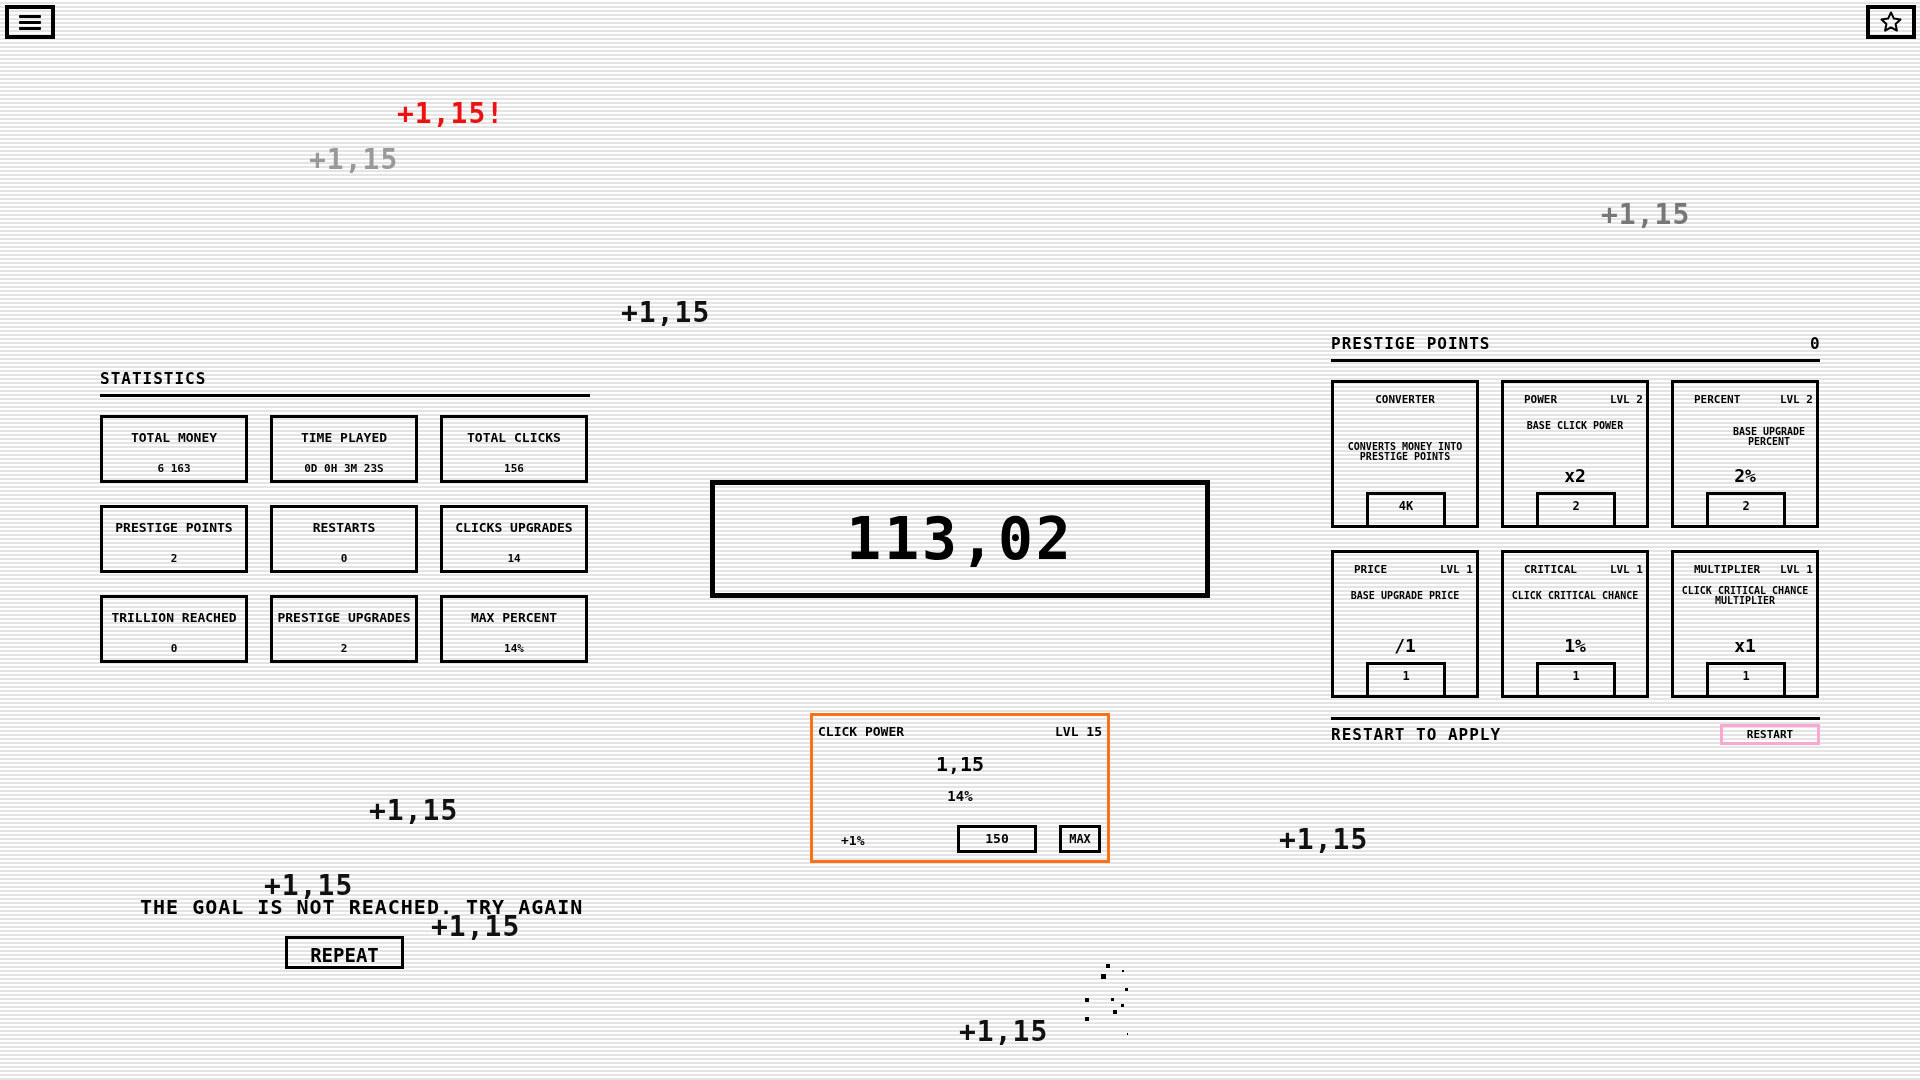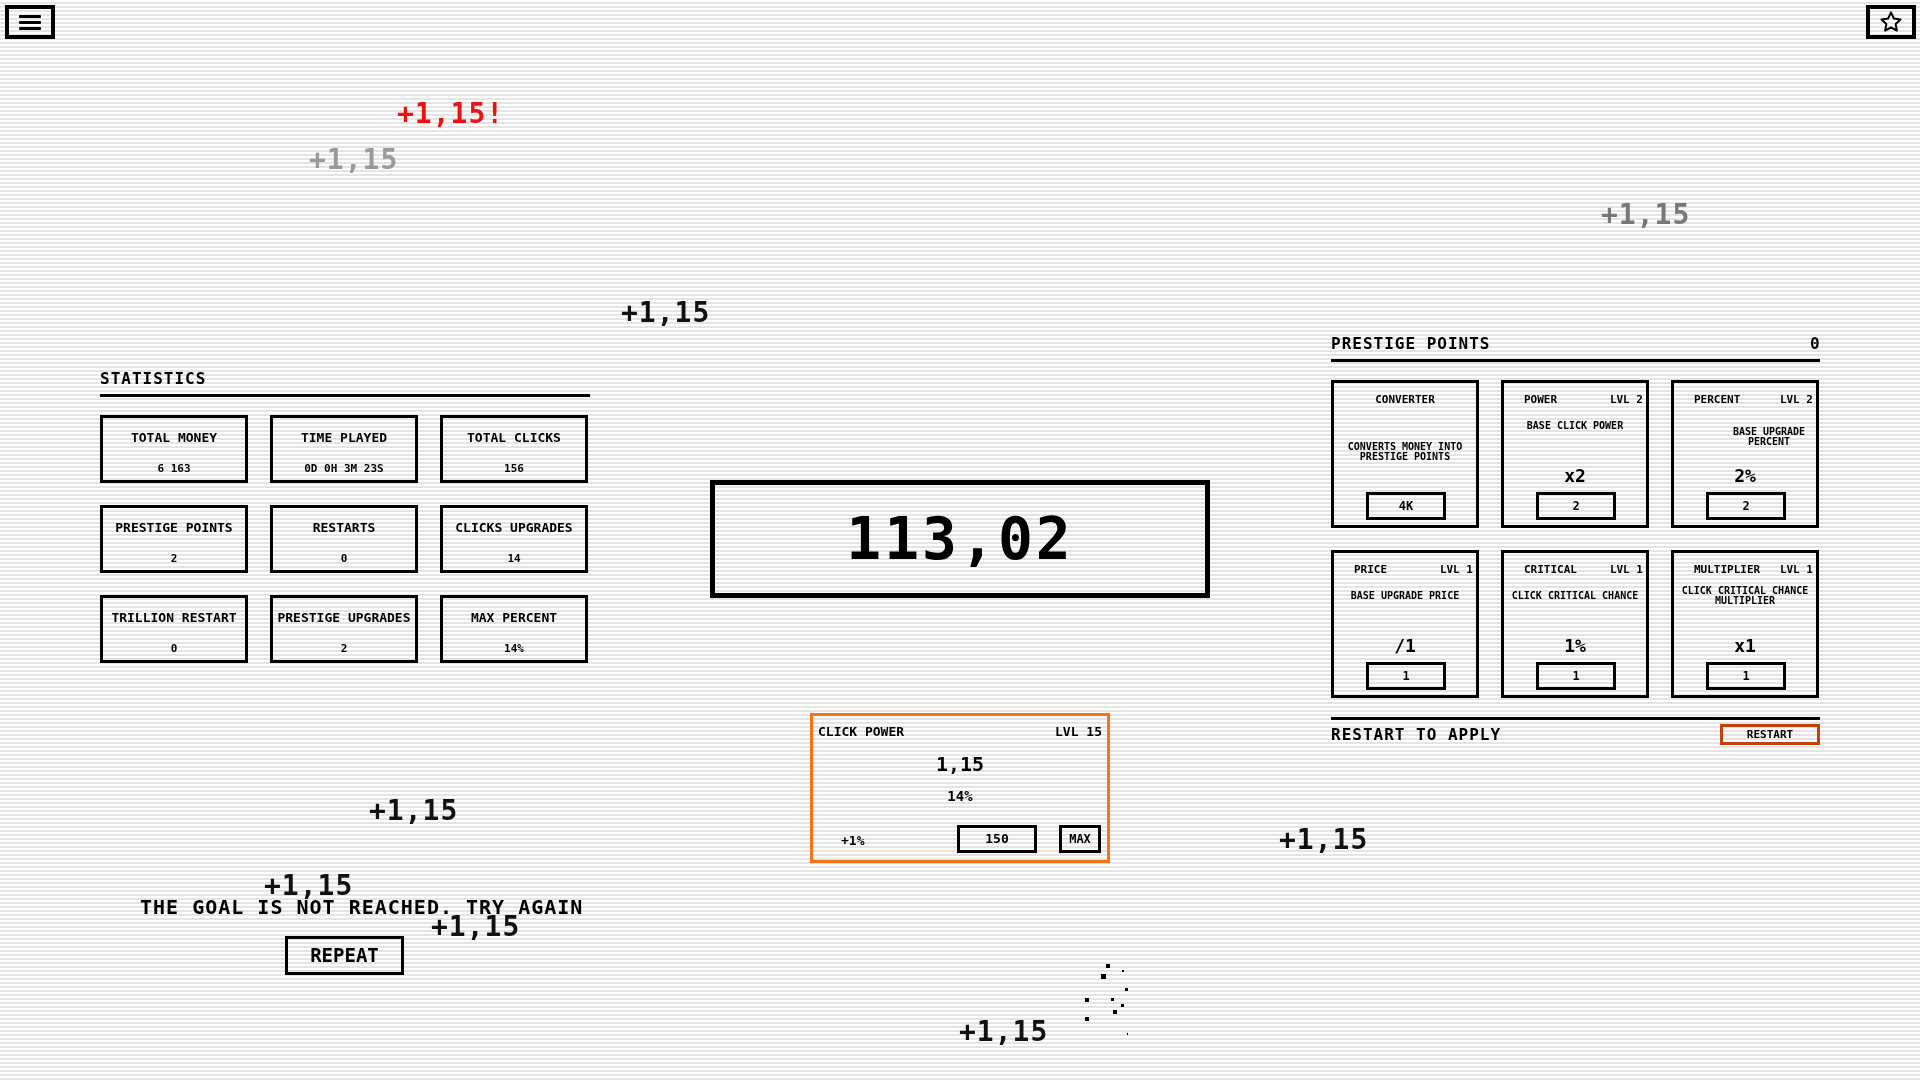--- a/index.html
+++ b/index.html
@@ -47,31 +47,31 @@
   }
   .card {
     position:absolute; width:148px; height:148px; border:3px solid #000; box-sizing:border-box; font-weight:bold;
   }
   .card .name { position:absolute; left:20px; top:10px; font-size:11px; }
   .card .name.center { left:0; right:0; text-align:center; }
   .card .lvl { position:absolute; right:3px; top:10px; font-size:11px; }
   .card .desc { position:absolute; left:4px; right:4px; text-align:center; font-size:10px; line-height:10px; }
   .card .value { position:absolute; left:0; right:0; top:82px; text-align:center; font-size:18px; }
   .card .btn {
-    position:absolute; left:32px; top:109px; width:80px; height:28px; border:3px solid #000; box-sizing:border-box;
+    position:absolute; left:32px; top:109px; width:80px; height:36px; border:3px solid #000; box-sizing:border-box;
     text-align:center; line-height:22px; font-size:12px; cursor:pointer;
   }
   .float { position:absolute; font-weight:bold; font-size:28px; white-space:nowrap; letter-spacing:1px; }
   .restart-btn {
-    position:absolute; left:1720px; top:724px; width:100px; height:21px; border:3px solid #c2410c; box-sizing:border-box;
+    position:absolute; left:1720px; top:724px; width:100px; height:21px; border:3px solid #f9a8d4; box-sizing:border-box;
     text-align:center; line-height:15px; font-size:11px; font-weight:bold; cursor:pointer;
   }
   .goal-text { position:absolute; left:140px; top:895px; font-size:20px; font-weight:bold; letter-spacing:1px; white-space:nowrap; }
   .repeat-btn {
-    position:absolute; left:285px; top:936px; width:119px; height:39px; border:3px solid #000; box-sizing:border-box;
+    position:absolute; left:285px; top:936px; width:119px; height:33px; border:3px solid #000; box-sizing:border-box;
     text-align:center; line-height:33px; font-size:19px; font-weight:bold; cursor:pointer;
   }
   .particle { position:absolute; background:#000; }
 </style>
 </head>
 <body>
 
 <div class="icon-btn" style="left:5px; top:5px;">
   <svg width="26" height="20" viewBox="0 0 26 20">
     <rect x="2" y="3" width="22" height="3" rx="1" fill="#000"></rect>
@@ -106,21 +106,21 @@
 </div>
 <div class="stat" style="left:270px; top:505px;">
   <div class="lbl">RESTARTS</div>
   <div class="val">0</div>
 </div>
 <div class="stat" style="left:440px; top:505px;">
   <div class="lbl">CLICKS UPGRADES</div>
   <div class="val">14</div>
 </div>
 <div class="stat" style="left:100px; top:595px;">
-  <div class="lbl">TRILLION RESTART</div>
+  <div class="lbl">TRILLION REACHED</div>
   <div class="val">0</div>
 </div>
 <div class="stat" style="left:270px; top:595px;">
   <div class="lbl">PRESTIGE UPGRADES</div>
   <div class="val">2</div>
 </div>
 <div class="stat" style="left:440px; top:595px;">
   <div class="lbl">MAX PERCENT</div>
   <div class="val">14%</div>
 </div>

